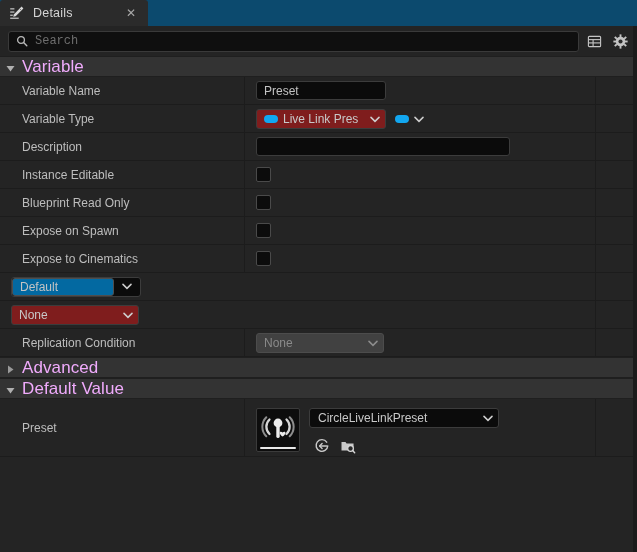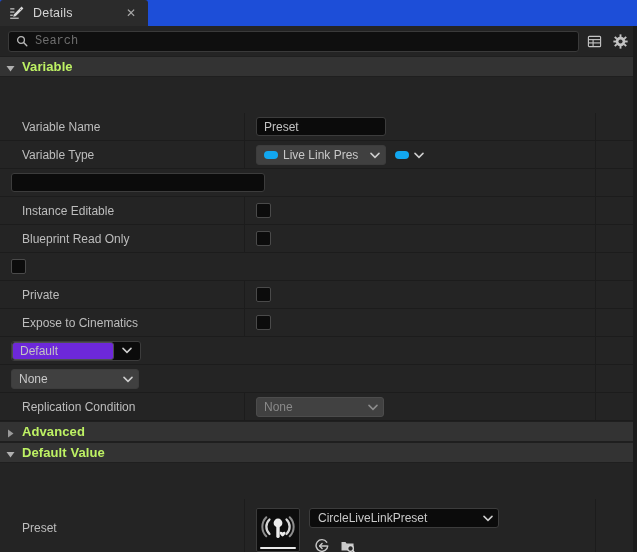--- a/index.html
+++ b/index.html
@@ -13,21 +13,21 @@
     font-family: "Liberation Sans", sans-serif;
     font-size: 12px;
     color: #c8c8c8;
     overflow: hidden;
     position: relative;
   }
 
   
   .tabbar {
     height: 26px;
-    background: #1d4ed8;
+    background: #0c4a6e;
     display: flex;
     align-items: stretch;
     position: relative;
   }
   .tab {
     display: flex;
     align-items: center;
     background: #2b2b2b;
     padding: 0 10px 0 9px;
     min-width: 148px;
@@ -120,28 +120,28 @@
     border-bottom: 1px solid #1f1f1f;
     border-top: 1px solid #1f1f1f;
   }
   .section .tri {
     width: 9px;
     height: 9px;
     margin-right: 7px;
     flex: 0 0 auto;
   }
   .section-label {
-    font-size: 13px;
-    font-weight: bold;
-    color: #bef264;
+    font-size: 17px;
+    font-weight: normal;
+    color: #f0abfc;
     letter-spacing: .1px;
   }
 
   
-  .rows { background: #242424; margin-top: 36px; }
+  .rows { background: #242424; }
   .row {
     display: flex;
     align-items: stretch;
     min-height: 27px;
     border-bottom: 1px solid #1c1c1c;
     position: relative;
   }
   .row.tall { min-height: 57px; }
   .cell-label {
     width: 245px;
@@ -187,21 +187,21 @@
   .checkbox {
     width: 15px;
     height: 15px;
     background: #0c0c0c;
     border: 1px solid #4a4a4a;
     border-radius: 2px;
     box-sizing: border-box;
   }
 
   .combo {
-    background: #404040;
+    background: #7f1d1d;
     border: 1px solid #3c3c3c;
     border-radius: 3px;
     height: 20px;
     display: flex;
     align-items: center;
     box-sizing: border-box;
     padding: 0 5px 0 7px;
     color: #c8c8c8;
     font-size: 12px;
     gap: 5px;
@@ -240,21 +240,21 @@
     align-items: center;
     background: #0b0b0b;
     border: 1px solid #3c3c3c;
     border-radius: 3px;
     height: 20px;
     width: 130px;
     box-sizing: border-box;
   }
   .cat-text {
     flex: 1 1 auto;
-    background: #6d28d9;
+    background: #0369a1;
     border: 1px solid #4e4e4e;
     border-radius: 3px;
     height: 18px;
     margin: 0;
     display: flex;
     align-items: center;
     padding: 0 7px;
     box-sizing: border-box;
     color: #c3c3c3;
     font-size: 12px;
@@ -422,20 +422,23 @@
           <svg viewBox="0 0 10 7" width="10" height="7">
               <polyline points="1,1.4 5,5.4 9,1.4" fill="none" stroke="#cfcfcf" stroke-width="1.5" stroke-linecap="round"></polyline>
             </svg>
         </span>
       </div>
     </div>
     <div class="cell-extra"></div>
   </div>
 
   <div class="row">
+    <div class="cell-label">
+      <span>Description</span>
+    </div>
     <div class="cell-value">
       <div class="textbox tb-desc"></div>
     </div>
     <div class="cell-extra"></div>
   </div>
 
   <div class="row">
     <div class="cell-label">
       <span>Instance Editable</span>
     </div>
@@ -449,35 +452,29 @@
     <div class="cell-label">
       <span>Blueprint Read Only</span>
     </div>
     <div class="cell-value">
       <div class="checkbox"></div>
     </div>
     <div class="cell-extra"></div>
   </div>
 
   <div class="row">
+    <div class="cell-label">
+      <span>Expose on Spawn</span>
+    </div>
     <div class="cell-value">
       <div class="checkbox"></div>
     </div>
     <div class="cell-extra"></div>
   </div>
 
-  <div class="row">
-    <div class="cell-label">
-      <span>Private</span>
-    </div>
-    <div class="cell-value">
-      <div class="checkbox"></div>
-    </div>
-    <div class="cell-extra"></div>
-  </div>
 
   <div class="row">
     <div class="cell-label">
       <span>Expose to Cinematics</span>
     </div>
     <div class="cell-value">
       <div class="checkbox"></div>
     </div>
     <div class="cell-extra"></div>
   </div>

